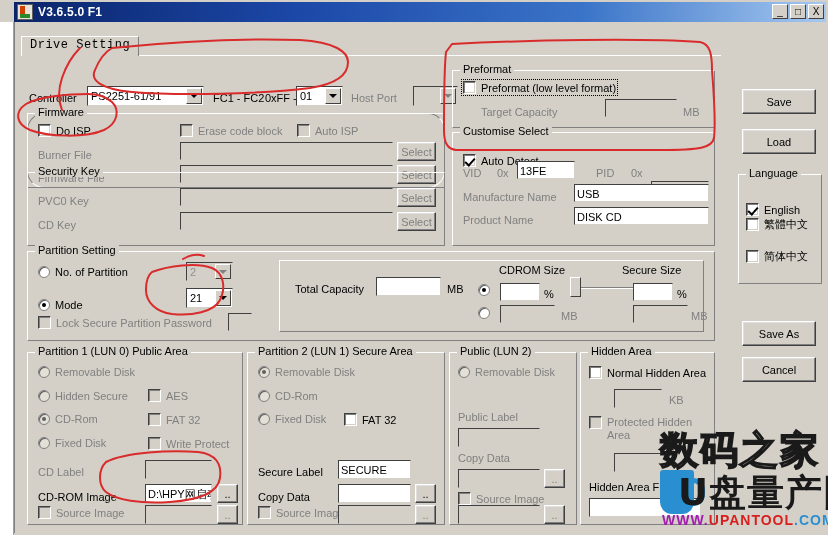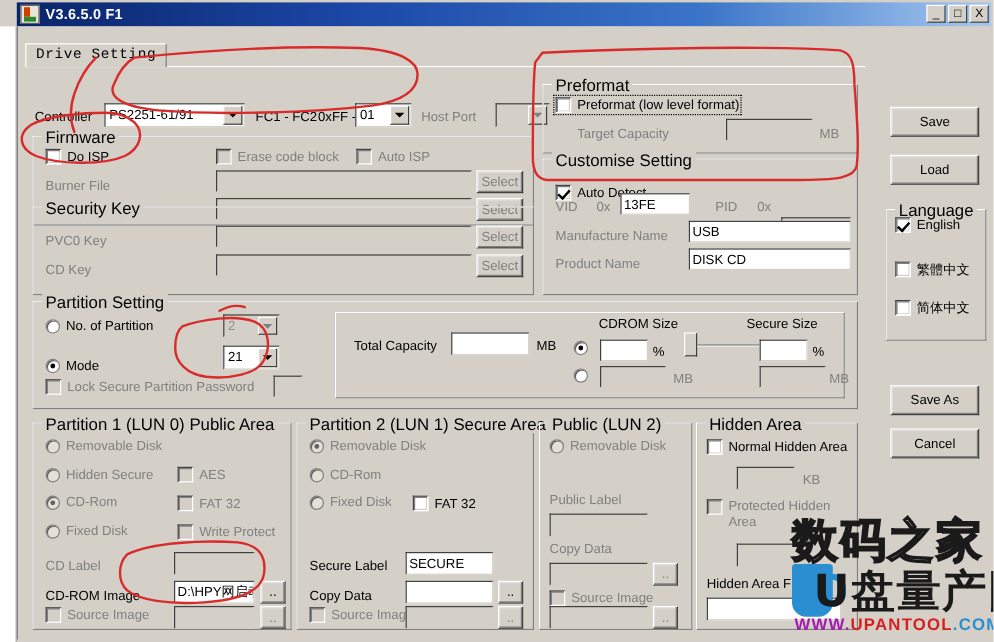--- a/index.html
+++ b/index.html
@@ -79,21 +79,21 @@
     border: 1px solid #ffffff;
     border-top-color: #808080; border-left-color: #808080;
   }
   .group > .gi {
     position: absolute; left: -1px; top: -1px; right: -1px; bottom: -1px;
     border: 1px solid #808080; border-top-color: #ffffff; border-left-color: #ffffff;
     pointer-events: none;
   }
   .glabel {
     position: absolute; top: -8px; left: 7px; background: #d4d0c8;
-    padding: 0 3px; font-size: 14px; color: #000; white-space: nowrap;
+    padding: 0 3px; font-size: 11px; color: #000; white-space: nowrap;
   }
 
   
   .lbl { position: absolute; font-size: 11px; color: #000; white-space: nowrap; }
   .lbl.dis { color: #808080; }
 
   
   .tf {
     position: absolute; background: #ffffff;
     border: 1px solid #404040; border-right-color: #d4d0c8; border-bottom-color: #d4d0c8;
@@ -240,21 +240,21 @@
     <div class="combo" style="left:281px; top:64px; width:47px; height:20px;">
       <span>01</span>
       <span class="arrow"></span>
     </div>
     <div class="lbl dis" style="left:336px; top:70px;">Host Port</div>
     <div class="combo dis" style="left:398px; top:64px; width:45px; height:20px;">
       <span></span>
       <span class="arrow"></span>
     </div>
 
-    <div class="group" style="left:12px; top:91px; width:418px; height:75px;">
+    <div class="group" style="left:12px; top:91px; width:418px; height:75px;border-radius:17px;">
       <div class="gi"></div>
       <div class="glabel">Firmware</div>
       <div class="cb" style="left:10px; top:10px;">
         <span class="box"></span>
         <span>Do ISP</span>
       </div>
       <div class="cb dis" style="left:152px; top:10px;">
         <span class="box"></span>
         <span>Erase code block</span>
       </div>
@@ -288,21 +288,21 @@
         <span class="box"></span>
         <span>Preformat (low level format)</span>
       </div>
       <div class="lbl dis" style="left:28px; top:35px;">Target Capacity</div>
       <div class="tf empty-dis" style="left:152px; top:28px; width:72px; height:18px;"></div>
       <div class="lbl dis" style="left:230px; top:35px;">MB</div>
     </div>
 
     <div class="group" style="left:437px; top:110px; width:263px; height:114px;">
       <div class="gi"></div>
-      <div class="glabel">Customise Setting</div>
+      <div class="glabel">Customise Select</div>
       <div class="cb checked" style="left:10px; top:21px;">
         <span class="box"></span>
         <span>Auto Detect</span>
       </div>
       <div class="lbl dis" style="left:10px; top:34px;">VID</div>
       <div class="lbl dis" style="left:44px; top:34px;">0x</div>
       <div class="tf" style="left:64px; top:28px; width:58px; height:18px;">13FE</div>
       <div class="lbl dis" style="left:143px; top:34px;">PID</div>
       <div class="lbl dis" style="left:178px; top:34px;">0x</div>
       <div class="tf dis" style="left:198px; top:28px; width:58px; height:18px;margin-top:20px;">3E27</div>
@@ -484,21 +484,21 @@
       <div class="lbl" style="left:8px; top:128px;">Hidden Area File</div>
       <div class="tf" style="left:8px; top:145px; width:112px; height:19px;"></div>
     </div>
 
     <div class="btn" style="left:727px; top:67px; width:74px; height:25px;">Save</div>
     <div class="btn" style="left:727px; top:107px; width:74px; height:25px;">Load</div>
 
     <div class="group" style="left:723px; top:152px; width:84px; height:110px;">
       <div class="gi"></div>
       <div class="glabel">Language</div>
-      <div class="cb checked" style="left:7px; top:6px;justify-content:space-between;">
+      <div class="cb checked" style="left:7px; top:28px;justify-content:space-between;">
         <span class="box"></span>
         <span>English</span>
       </div>
       <div class="cb" style="left:7px; top:42px;">
         <span class="box"></span>
         <span style="font-family:'DejaVu Sans', sans-serif;">繁體中文</span>
       </div>
       <div class="cb" style="left:7px; top:74px;">
         <span class="box"></span>
         <span style="font-family:'DejaVu Sans', sans-serif;">简体中文</span>

